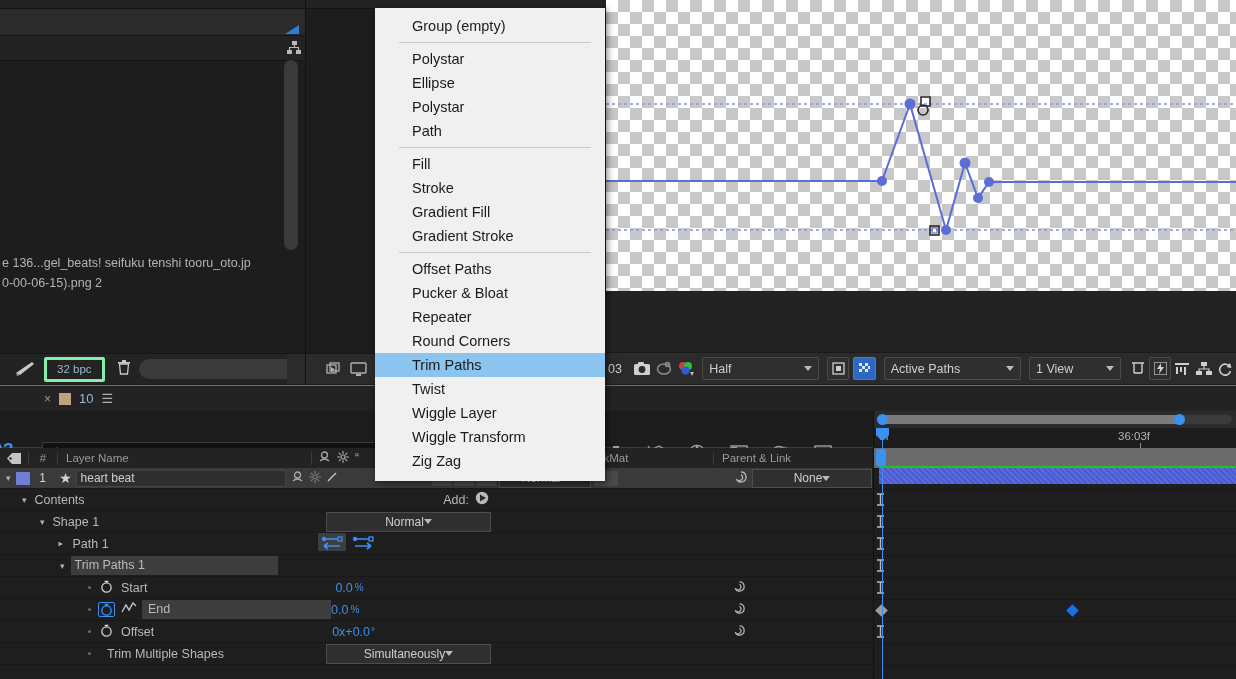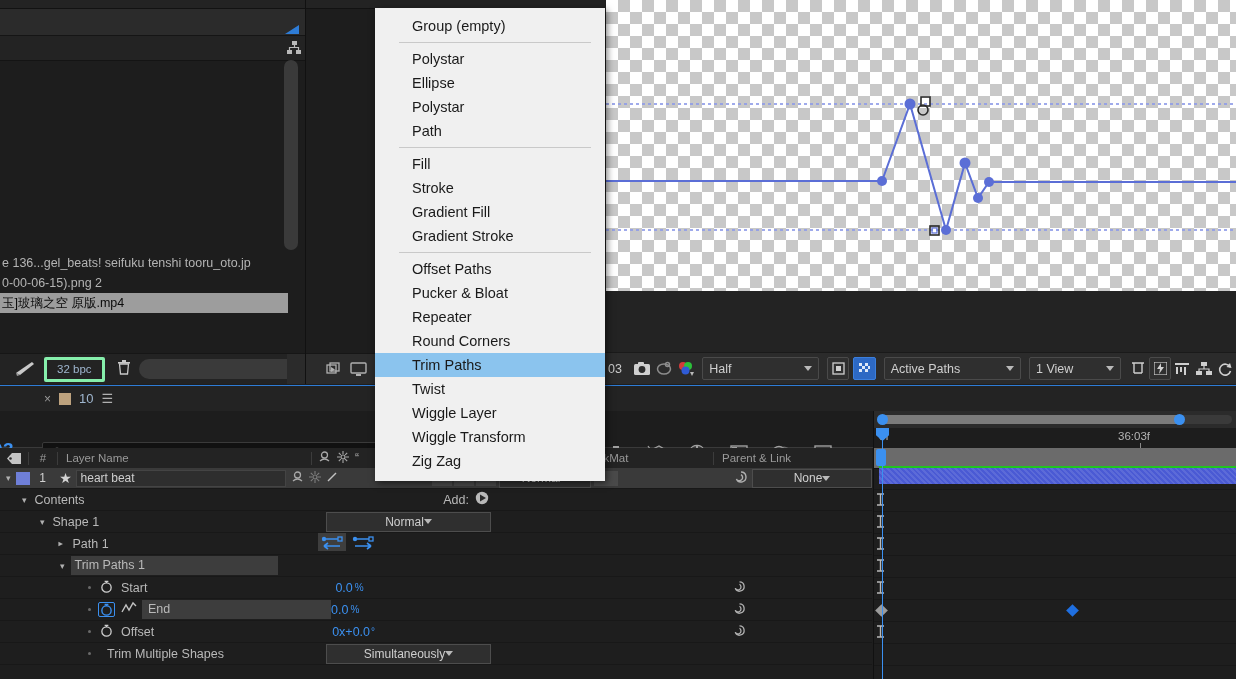--- a/index.html
+++ b/index.html
@@ -133,21 +133,20 @@
         <rect x="1" y="10" width="5" height="4" fill="#b9b9b9"></rect>
         <rect x="10" y="10" width="5" height="4" fill="#b9b9b9"></rect>
         <path d="M8.5 5 V7.5 M3.5 10 V7.5 H12.5 V10" stroke="#b9b9b9" fill="none" stroke-width="1.2"></path>
       </svg>
     </div>
 
     <div id="proj-list">
       <div style="height:192px"></div>
       <div class="proj-item">e 136...gel_beats! seifuku tenshi tooru_oto.jp</div>
       <div class="proj-item">0-00-06-15).png 2</div>
-      <div class="proj-item sel">玉]玻璃之空 原版.mp4</div>
     </div>
 
     <div id="proj-scroll-track"></div>
     <div id="proj-scroll-thumb"></div>
 
     <div id="proj-footer" class="row">
       <div style="width:14px"></div>
       <div>
         <svg width="22" height="16" viewBox="0 0 22 16">
           <path d="M2 13 L18 2 L20 4 L6 15 Z" fill="#c9c9c9"></path>

